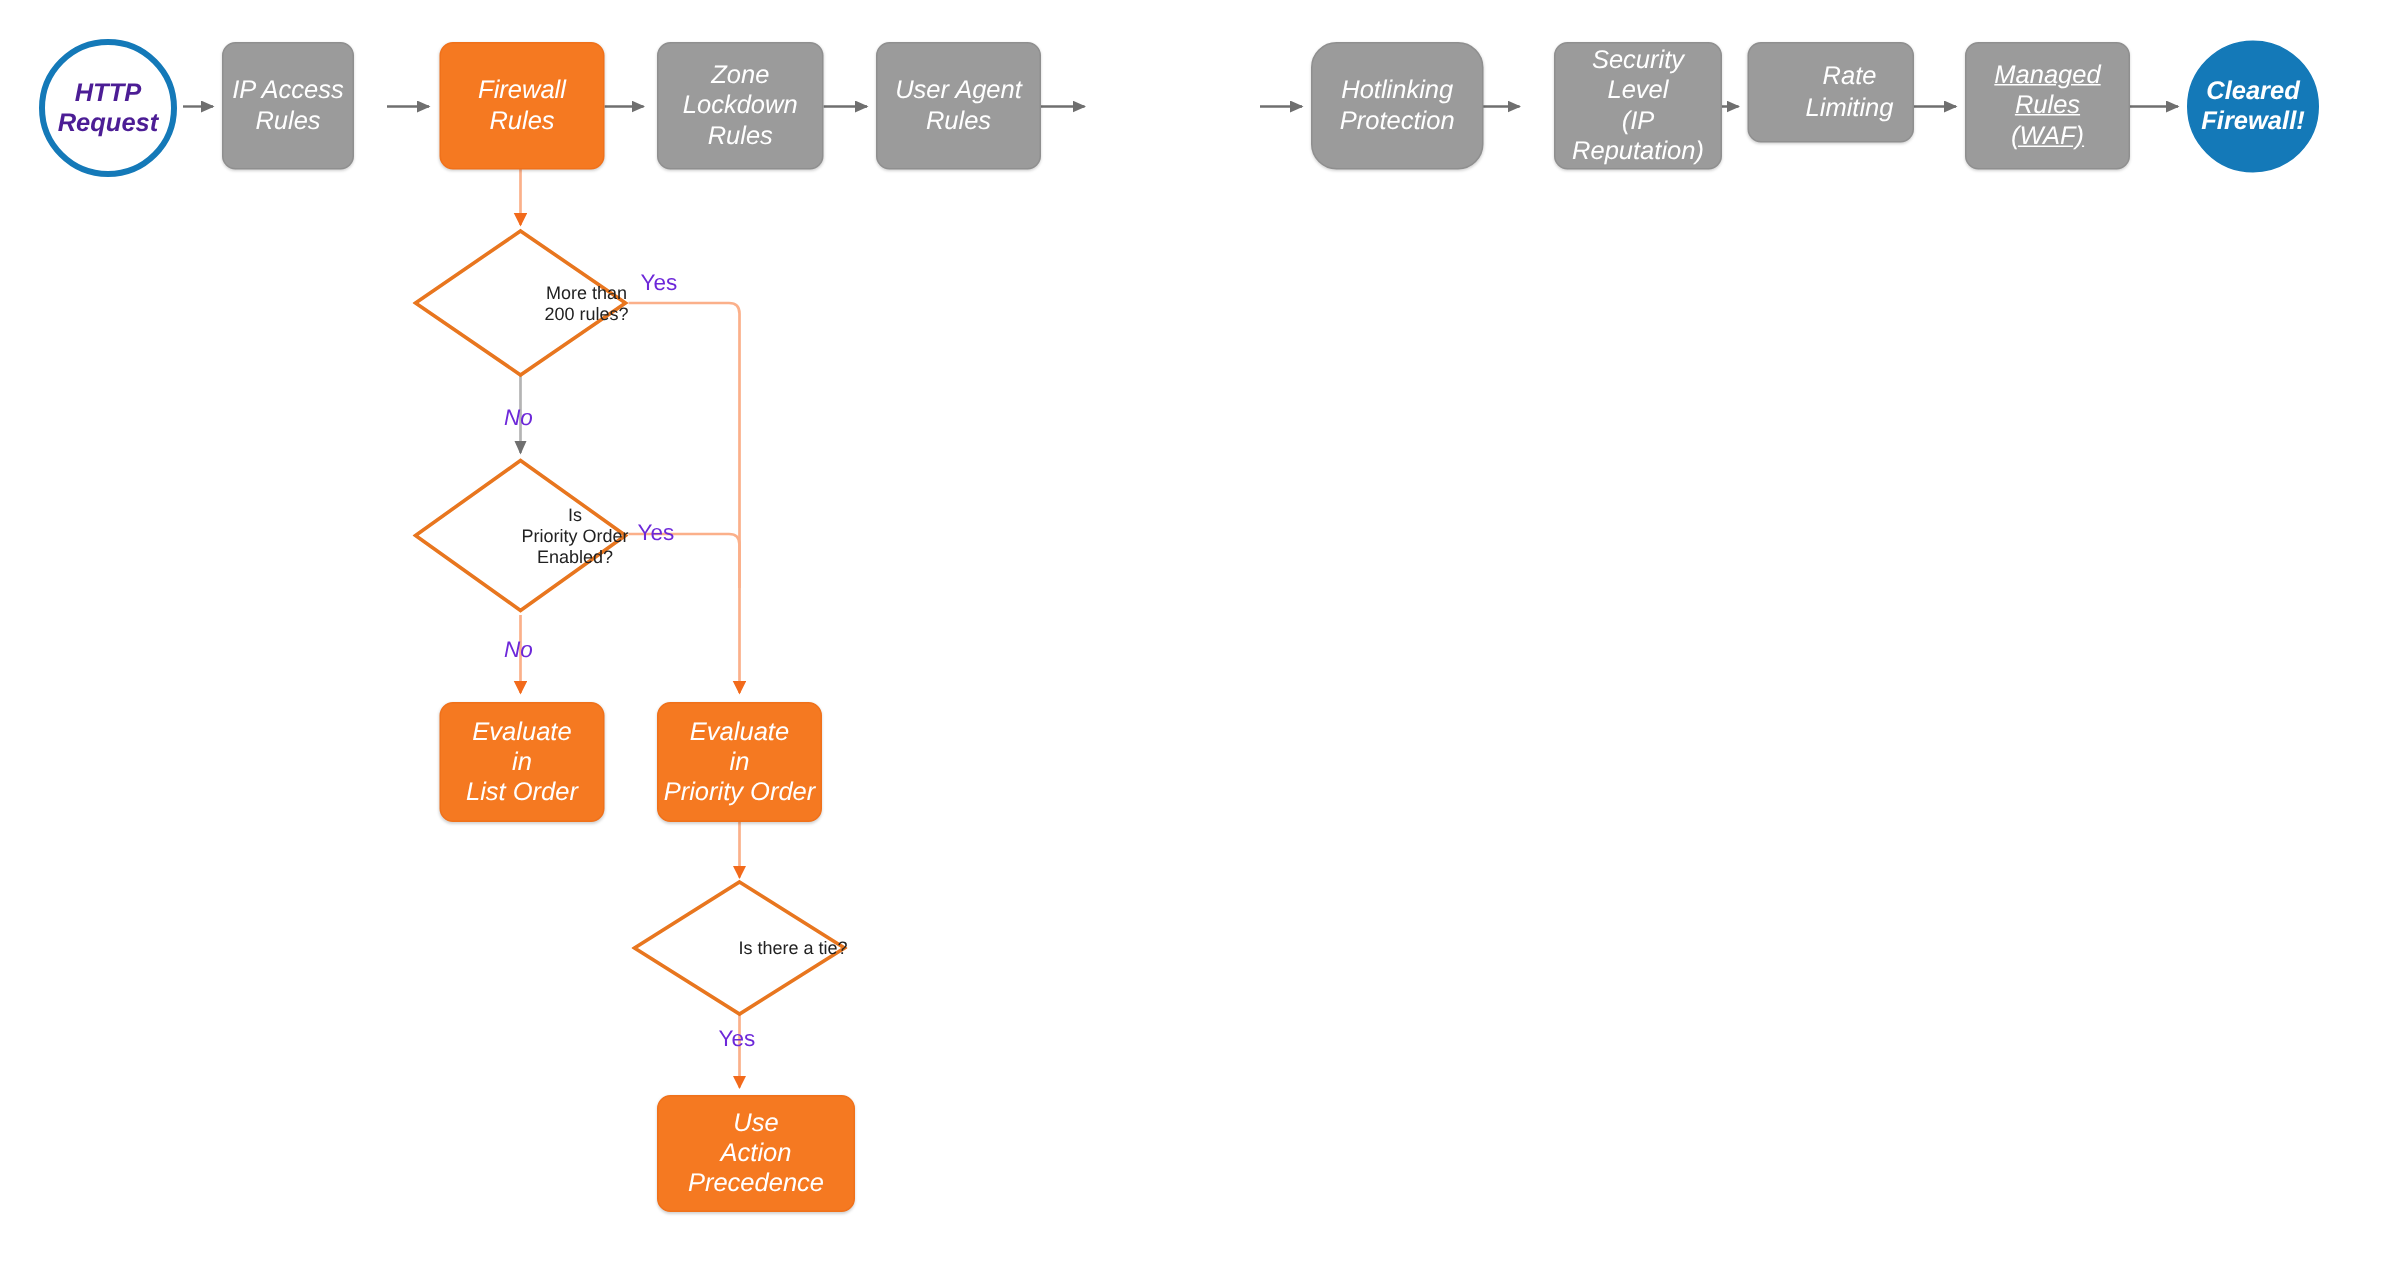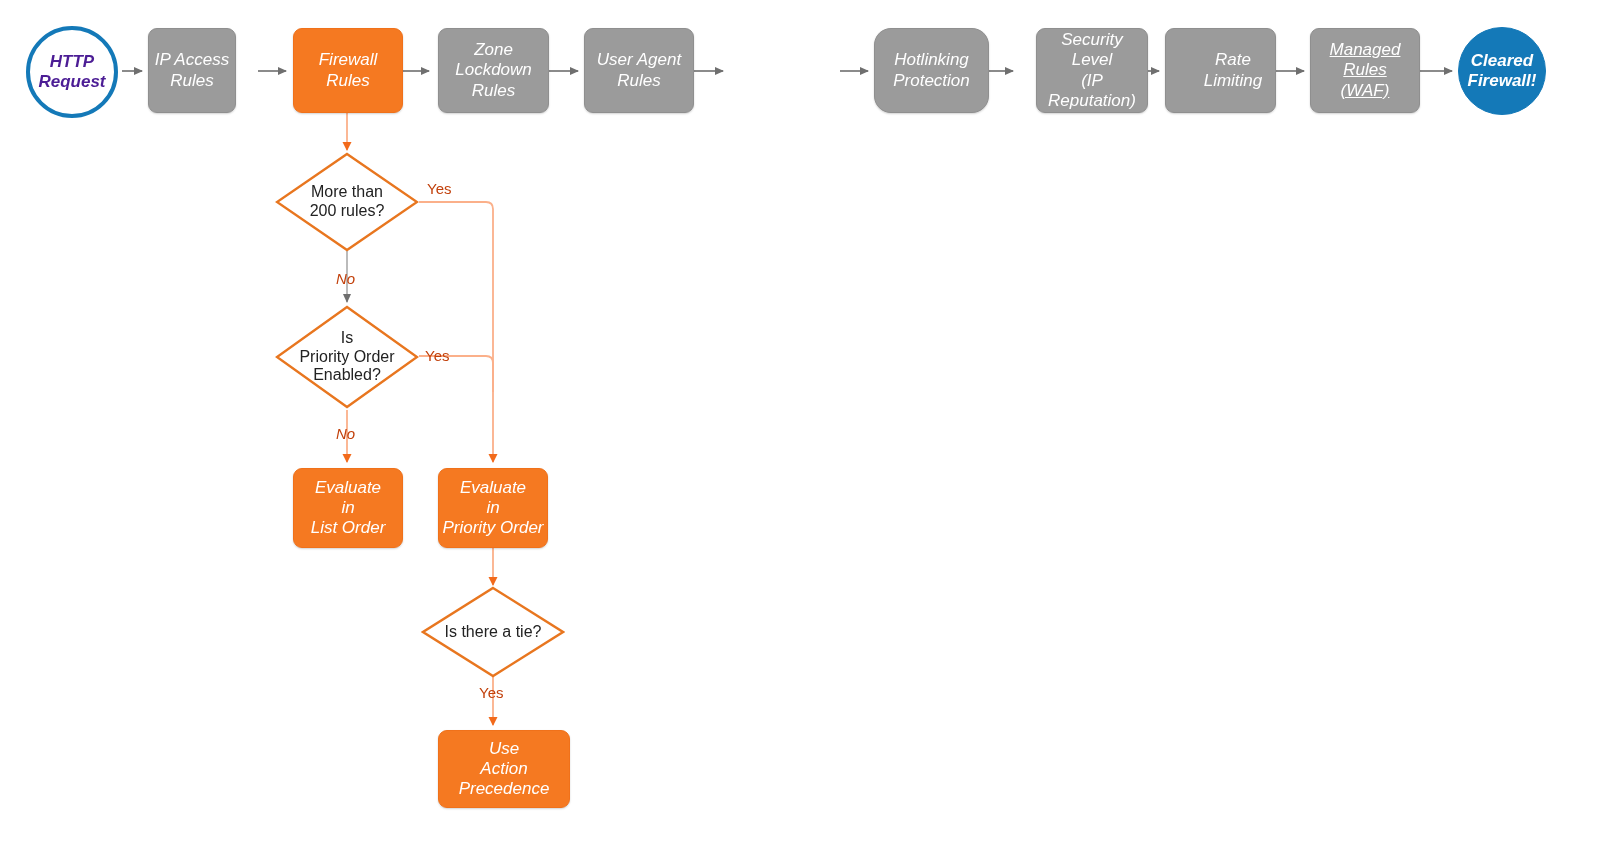--- a/index.html
+++ b/index.html
@@ -69,41 +69,42 @@
   }
   .terminal.filled {
     background: #1479b8;
     border: 1px solid #1479b8;
     color: #ffffff;
   }
 
   .decision {
     background: transparent;
     color: #222222;
-    font-size: 16px;
+    font-size: 12px;
     font-style: normal;
+    justify-content: flex-end;
   }
   .decision .dlabel {
     position: relative;
     z-index: 2;
   }
   .decision .dshape {
     position: absolute;
     left: 0;
     top: 0;
     width: 100%;
     height: 100%;
     z-index: 1;
   }
 
   
   .edge-label {
     position: absolute;
     font-size: 15px;
-    color: #c2410c;
+    color: #6d28d9;
     white-space: nowrap;
   }
   .edge-label.ital { font-style: italic; }
   .edge-label.plain { font-style: normal; }
 </style>
 </head>
 <body>
 
 <div id="canvas">
 
@@ -176,21 +177,21 @@
     <span>Hotlinking
 Protection</span>
   </div>
 
   <div class="node proc gray" style="left:1019px; top:28px; width:112px; height:85px;margin-left:17px;">
     <span>Security
 Level
 (IP Reputation)</span>
   </div>
 
-  <div class="node proc gray" style="left:1165px; top:28px; width:111px; height:85px;padding-left:25px;">
+  <div class="node proc gray" style="left:1165px; top:28px; width:111px; height:67px;padding-left:25px;">
     <span>Rate
 Limiting</span>
   </div>
 
   <div class="node proc gray" style="left:1310px; top:28px; width:110px; height:85px;text-decoration:underline;">
     <span>Managed
 Rules
 (WAF)</span>
   </div>
 

